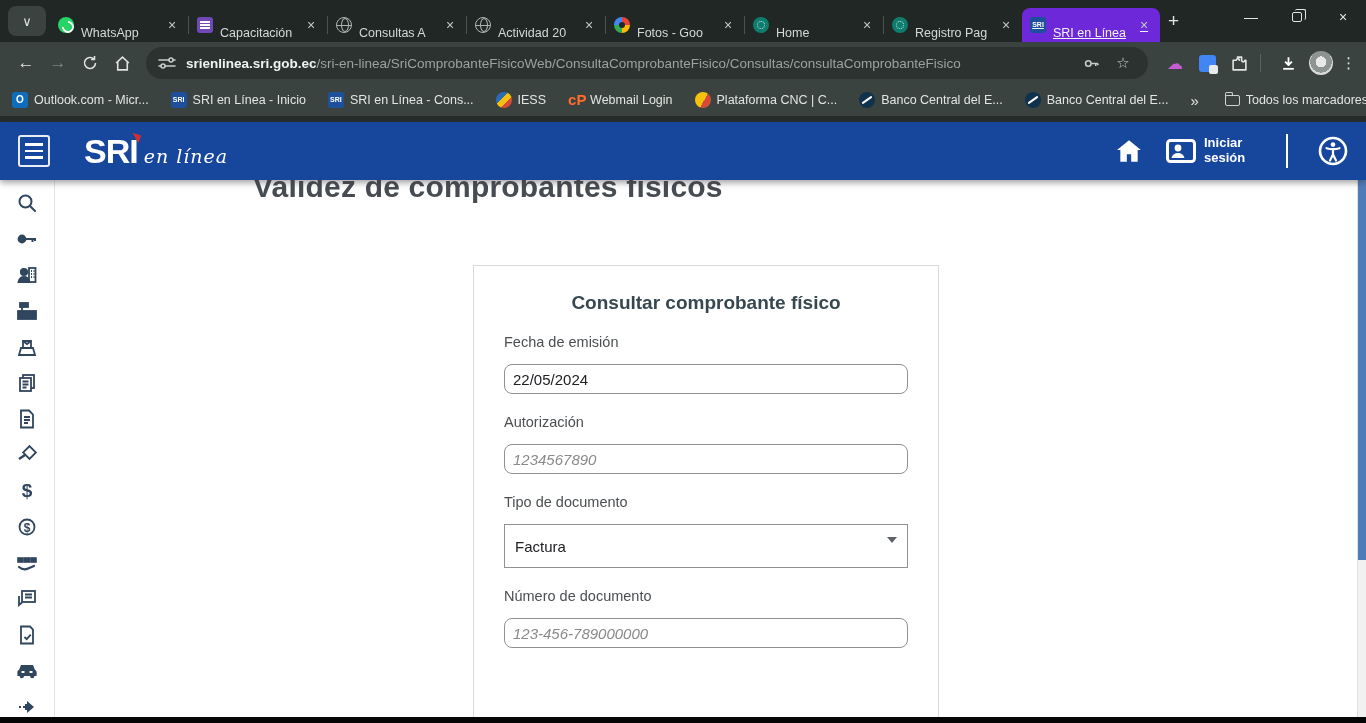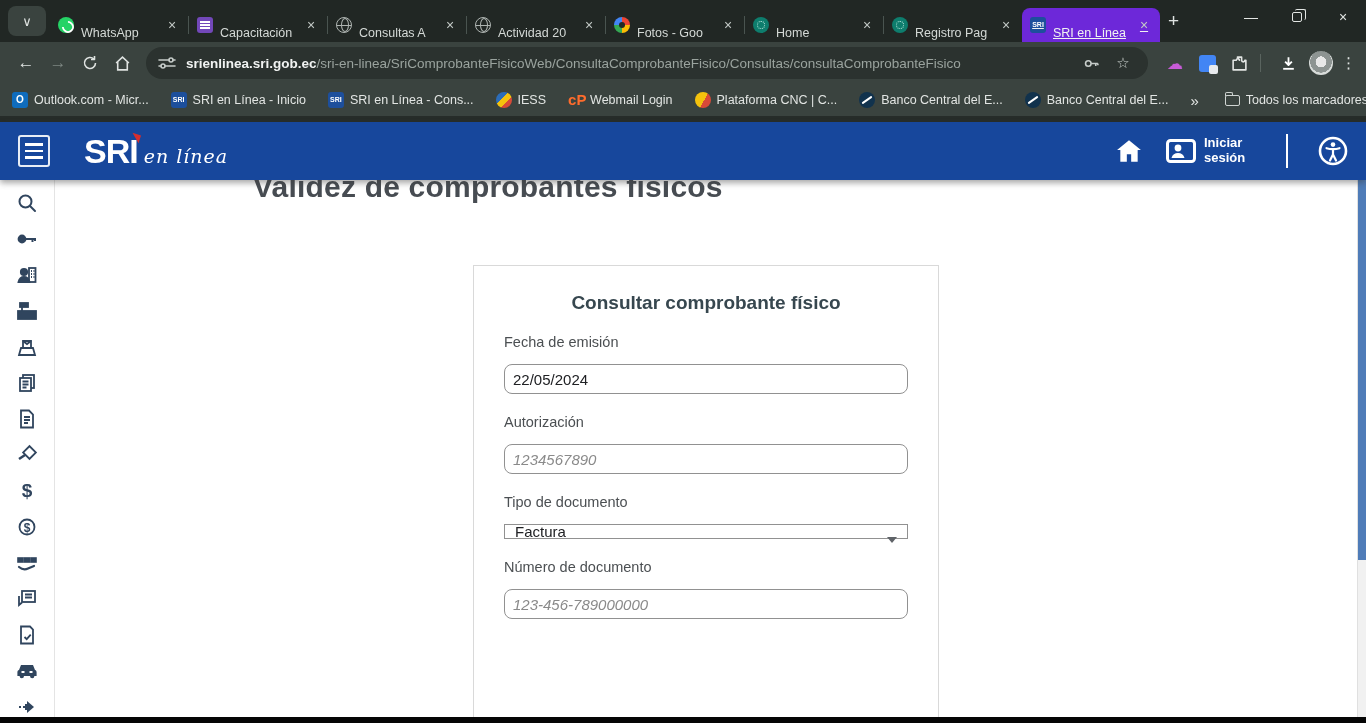--- a/index.html
+++ b/index.html
@@ -104,21 +104,21 @@
   .page-subtitle { margin-top:13px; font-size:14px; color:#595d61; }
   .card { width:466px; margin:60px auto 0; margin-left:220px; border:1px solid #d9d9d9; background:#fff;
     padding:26px 30px 40px; min-height:470px; }
   .card-title { text-align:center; font-size:19px; font-weight:bold; color:#37474f; margin-bottom:4px; }
   .field { margin-top:20px; }
   .field label { display:block; font-size:14.5px; color:#4b4f52; margin-bottom:14px; }
   .tinput { width:100%; height:30px; border:1px solid #919191; background:#fff; font-family:"Liberation Sans",sans-serif;
     font-size:15px; color:#202124; padding:0 8px; border-radius:8px; outline:none; display:block; }
   .tinput::placeholder { color:#8a8a8a; font-style:italic; opacity:1; }
   .tinput.autofill { background:#e7eefc; }
-  .selectbox { width:100%; height:15px; border:1px solid #919191; display:flex; align-items:center;
+  .selectbox { width:100%; height:44px; border:1px solid #919191; display:flex; align-items:center;
     padding:0 10px; font-size:15px; color:#202124; position:relative; }
   .selectbox .caret { position:absolute; right:10px; top:12px; width:0; height:0;
     border-left:5px solid transparent; border-right:5px solid transparent; border-top:6px solid #5f6368; }
 
   
   .pagescroll { position:absolute; top:180px; right:0; width:9px; height:537px; background:#f1f1f1; border-left:1px solid #e0e0e0; }
   .pagescroll .thumb { position:absolute; top:0; left:0; width:100%; height:380px; background:#4f7cb8; }
   .bottom-bar { position:absolute; top:717px; left:0; width:1366px; height:6px; background:#050505; }
 
   svg { display:block; }

